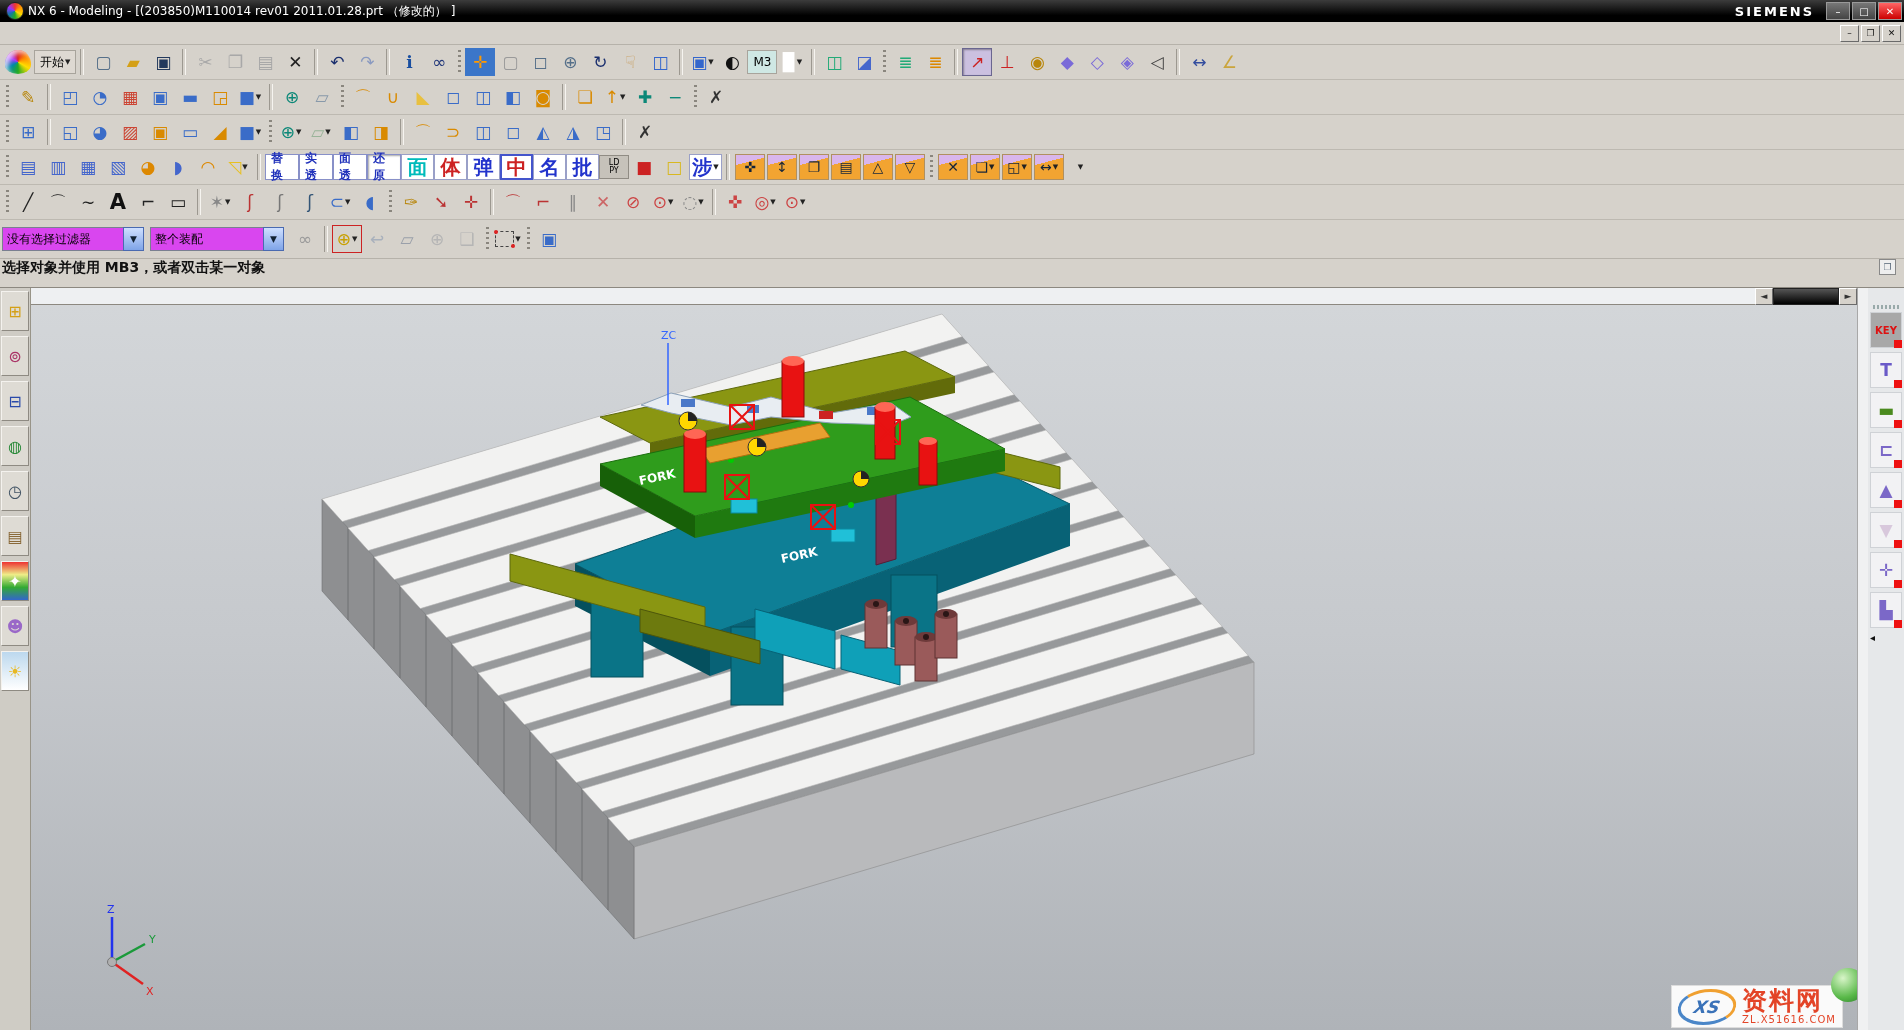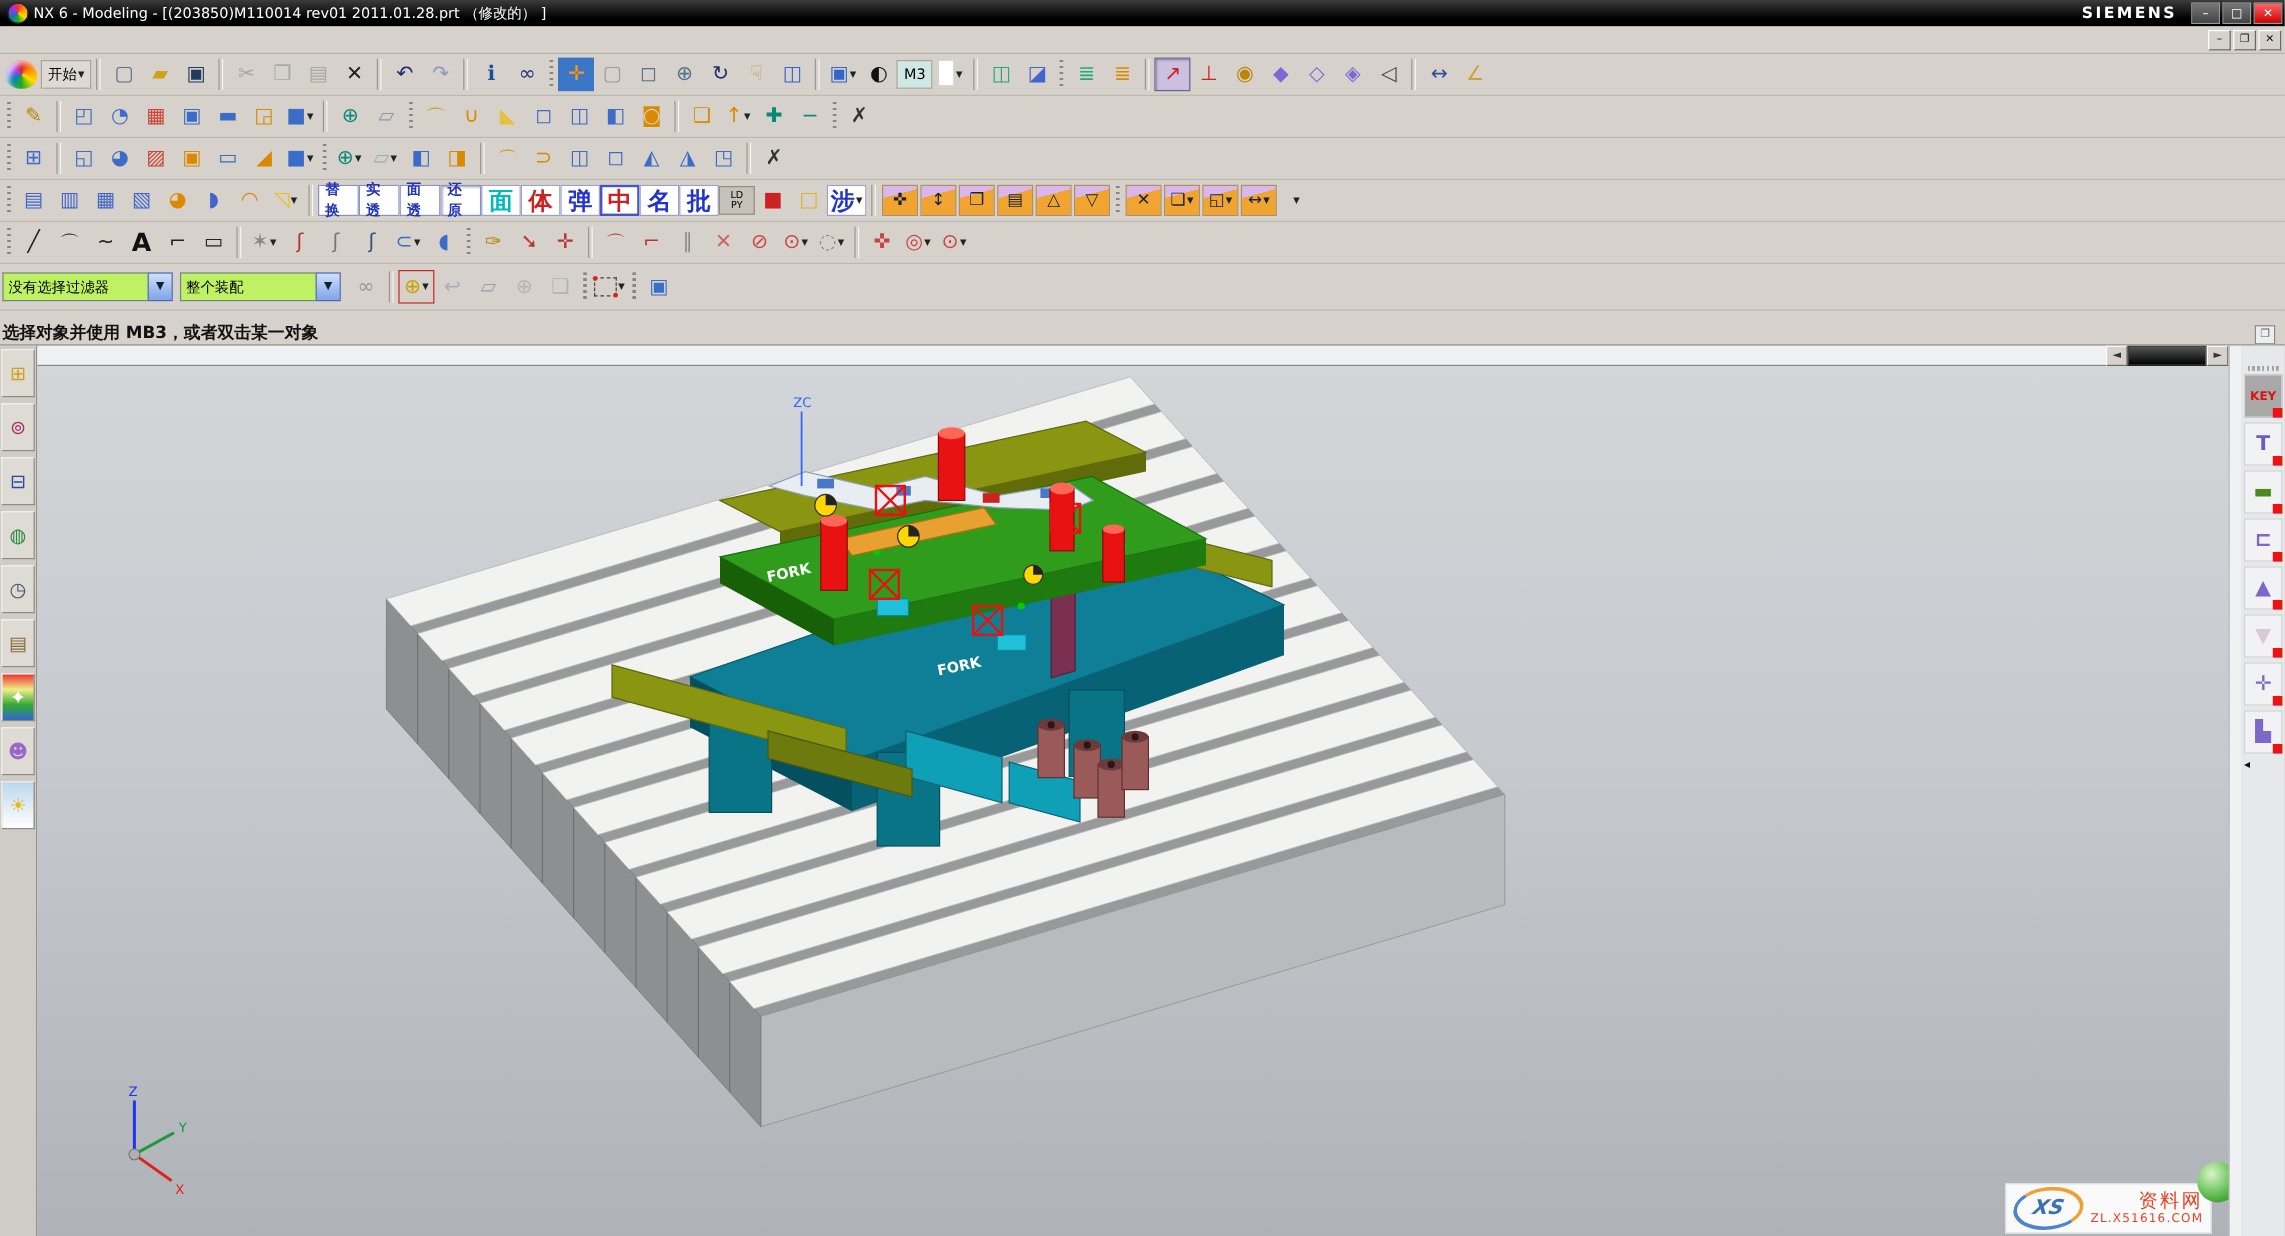--- a/index.html
+++ b/index.html
@@ -44,27 +44,27 @@
   .dd{font-size:7px;color:#222;margin-left:1px;align-self:center;}
   .nxlogo{width:26px;height:24px;border-radius:50% 50% 50% 50%/60% 60% 40% 40%;margin:0 3px;
     background:conic-gradient(#d22,#f80,#fd0,#2a2,#08a,#a3f,#d22);box-shadow:inset 3px 3px 4px rgba(255,255,255,.7);}
   .dashbox{width:17px;height:14px;border:1px dashed #444;position:relative;}
   .dashbox:before,.dashbox:after{content:"";position:absolute;width:4px;height:4px;background:#d22;border-radius:50%;}
   .dashbox:before{left:-2px;top:-2px}.dashbox:after{right:-2px;bottom:-2px}
 
   
   .selbar{height:38px;background:#d6d2cb;border-bottom:1px solid #b6b2aa;display:flex;align-items:center;padding-left:2px;}
   .combo{display:flex;align-items:center;margin-right:6px;}
-  .cfield{background:#bef264;border:1px solid #7a8090;border-right:none;height:20px;font-size:12px;
+  .cfield{background:#d946ef;border:1px solid #7a8090;border-right:none;height:20px;font-size:12px;
     padding:1px 4px;display:flex;align-items:center;white-space:nowrap;overflow:hidden;}
   .cbtn{width:19px;height:22px;background:linear-gradient(#cfe0ff,#7fa4e8);border:1px solid #4a6ab0;
     display:flex;align-items:center;justify-content:center;font-size:9px;color:#123;}
 
   
-  .cuebar{height:28px;background:#d6d2cb;border-bottom:1px solid #8c8880;display:flex;align-items:flex-end;
+  .cuebar{height:28px;background:#d6d2cb;border-bottom:1px solid #8c8880;display:flex;align-items:flex-start;
     font-size:14px;font-weight:bold;color:#111;padding-left:2px;}
   .cuewin{margin-left:auto;margin-right:8px;width:15px;height:14px;border:1px solid #888;background:#eee;
     font-size:9px;display:flex;align-items:center;justify-content:center;color:#567;font-weight:normal;}
 
   
   .main{display:flex;height:742px;}
   .resbar{width:30px;background:#cfccc5;border-right:1px solid #989488;display:flex;flex-direction:column;align-items:center;padding-top:3px;}
   .rtab{width:26px;height:38px;background:#dedbd4;border:1px solid;border-color:#f4f2ee #8e8a82 #8e8a82 #f4f2ee;
     margin-bottom:5px;display:flex;align-items:center;justify-content:center;font-size:16px;}
   .rtab.rainbow{background:linear-gradient(180deg,#e33,#ee8,#3a3,#36c);color:#fff;}
@@ -87,21 +87,21 @@
   .rtile.key{background:#a8a8a8;color:#d11;font-size:10px;font-weight:bold;letter-spacing:0;}
   .collapse{align-self:flex-start;margin-left:2px;font-size:10px;color:#111;}
 
   
   .wm{position:absolute;right:14px;bottom:2px;background:#fafafa;border:1px solid #ddd;display:flex;
     align-items:center;padding:2px 6px;z-index:30;}
   .wmoval{width:52px;height:30px;border:3px solid #4a86c8;border-radius:50%;transform:skewX(-12deg);
     display:flex;align-items:center;justify-content:center;font-style:italic;font-weight:bold;font-size:17px;
     color:#3a72b8;border-top-color:#f0a030;border-right-color:#f0a030;margin-right:6px;}
   .wmtxt{display:flex;flex-direction:column;line-height:1;}
-  .wmname{font-size:16px;font-weight:normal;color:#e34427;letter-spacing:2px;text-align:right;}
+  .wmname{font-size:25px;font-weight:bold;color:#e34427;letter-spacing:2px;}
   .wmurl{font-size:10px;color:#e34427;letter-spacing:1px;margin-top:2px;}
   .greenball{position:absolute;right:-8px;bottom:28px;width:34px;height:34px;border-radius:50%;z-index:31;
     background:radial-gradient(circle at 35% 30%,#d8f5c8,#58b848 60%,#2a7a2a);}
 </style>
 </head>
 <body>
 
 <div id="app">
 
   <div class="titlebar">

